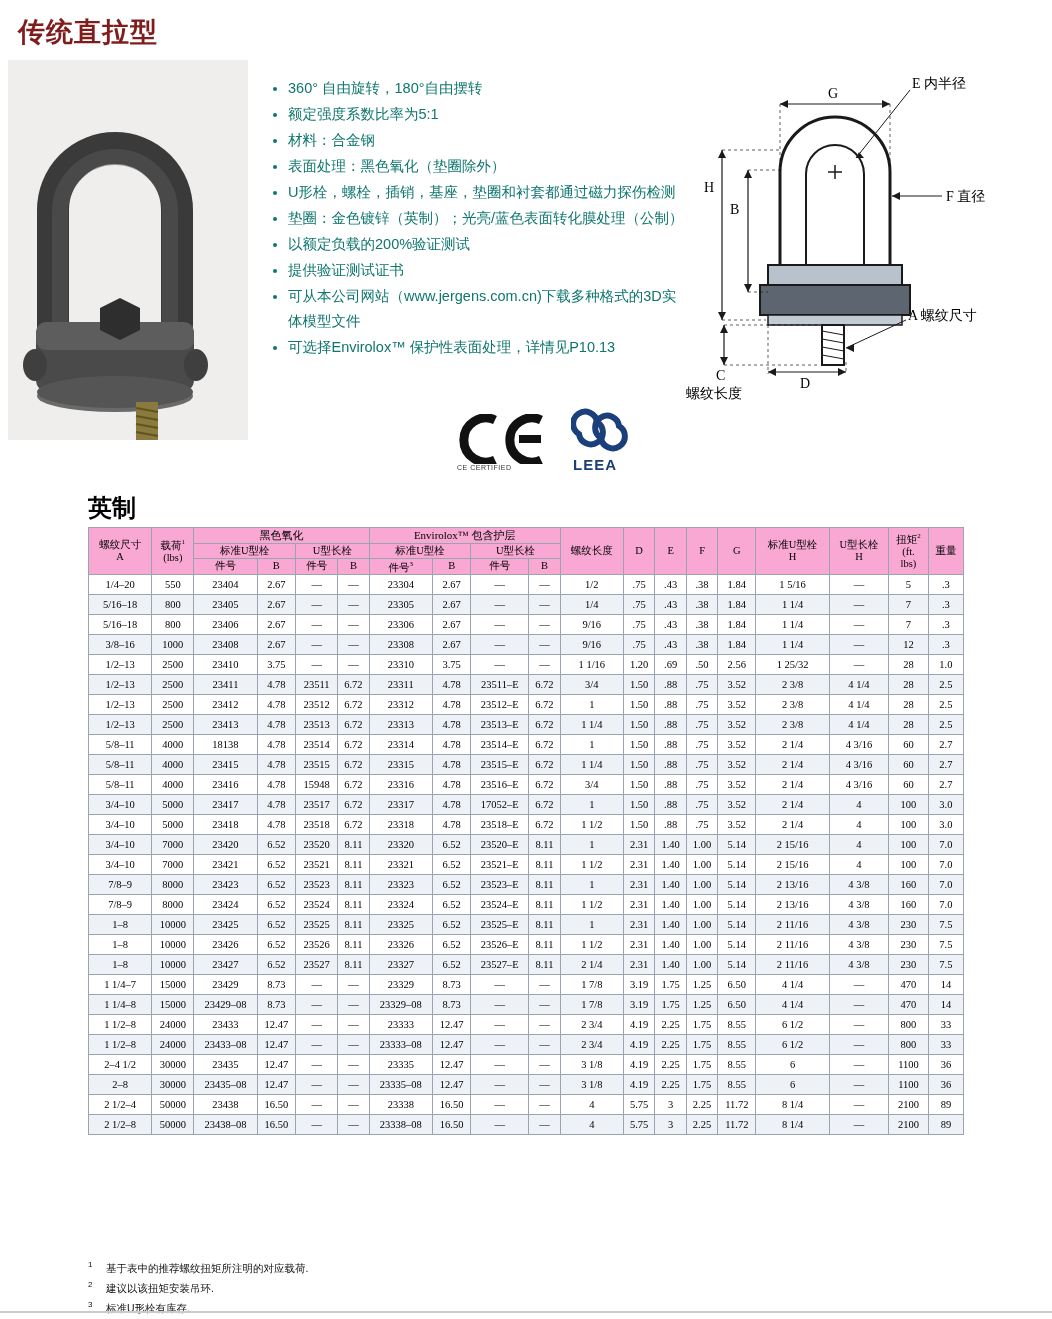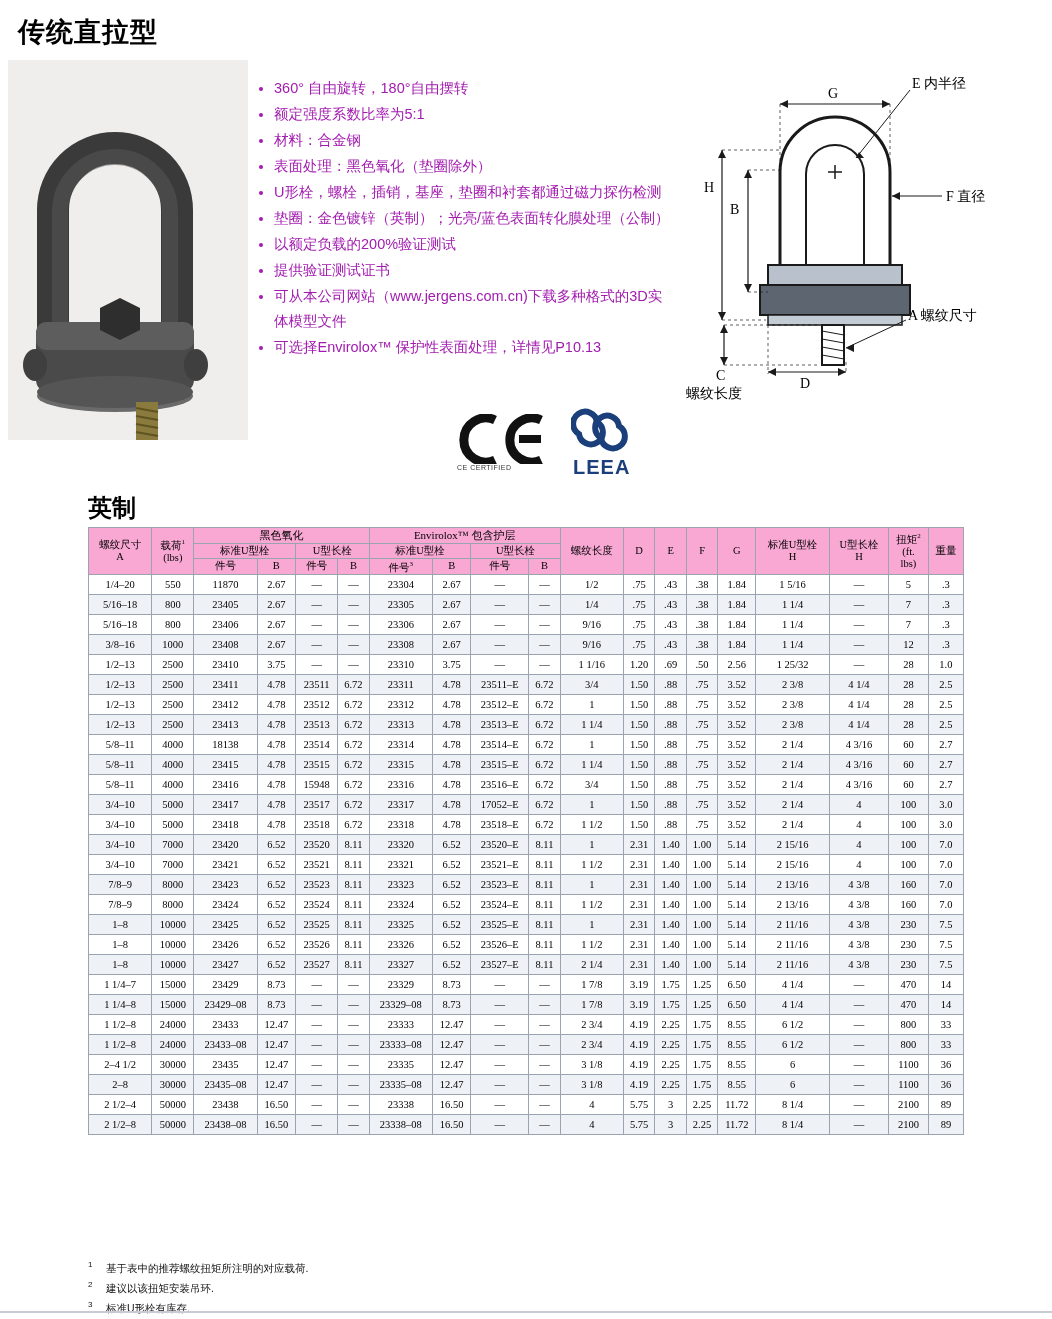--- a/index.html
+++ b/index.html
@@ -15,64 +15,64 @@
     color: #000;
     overflow: hidden;
   }
   .page-title {
     position: absolute;
     left: 18px;
     top: 14px;
     font-size: 27px;
     font-weight: bold;
     letter-spacing: 1px;
-    color: #000000;
+    color: #7f1d1d;
   }
 
   
   .photo {
     position: absolute;
     left: 8px;
     top: 60px;
     width: 240px;
     height: 380px;
     background: #efeeec;
   }
   .photo svg { display:block; }
 
   
   .features {
     position: absolute;
-    left: 256px;
+    left: 270px;
     top: 76px;
     width: 420px;
     font-size: 14.5px;
     line-height: 25px;
-    color: #a21caf;
+    color: #0f766e;
   }
   .features ul { margin: 0; padding-left: 18px; }
   .features li { margin: 0 0 1px 0; }
 
   
   .certs {
     position: absolute;
     left: 455px;
     top: 408px;
     width: 190px;
     height: 70px;
   }
   .ce-mark { position:absolute; left:0; top:6px; }
   .ce-caption {
     position: absolute; left: 2px; top: 56px;
     font-size: 7px; letter-spacing: .5px; color:#333;
   }
   .leea { position:absolute; left:116px; top:0; }
   .leea-caption {
     position:absolute; left:118px; top:48px;
-    font-size:20px; font-weight:bold; color:#1b3f7a; letter-spacing:1px;
+    font-size:15px; font-weight:bold; color:#1b3f7a; letter-spacing:1px;
   }
 
   
   .diagram {
     position: absolute;
     left: 660px;
     top: 62px;
     width: 390px;
     height: 340px;
   }
@@ -321,21 +321,21 @@
       <th><span>件号</span><span class="sup">3</span></th>
       <th>B</th>
       <th>件号</th>
       <th>B</th>
     </tr>
   </thead>
   <tbody id="spec-body">
       <tr>
         <td>1/4–20</td>
         <td>550</td>
-        <td>11870</td>
+        <td>23404</td>
         <td>2.67</td>
         <td>—</td>
         <td>—</td>
         <td>23304</td>
         <td>2.67</td>
         <td>—</td>
         <td>—</td>
         <td>1/2</td>
         <td>.75</td>
         <td>.43</td>

